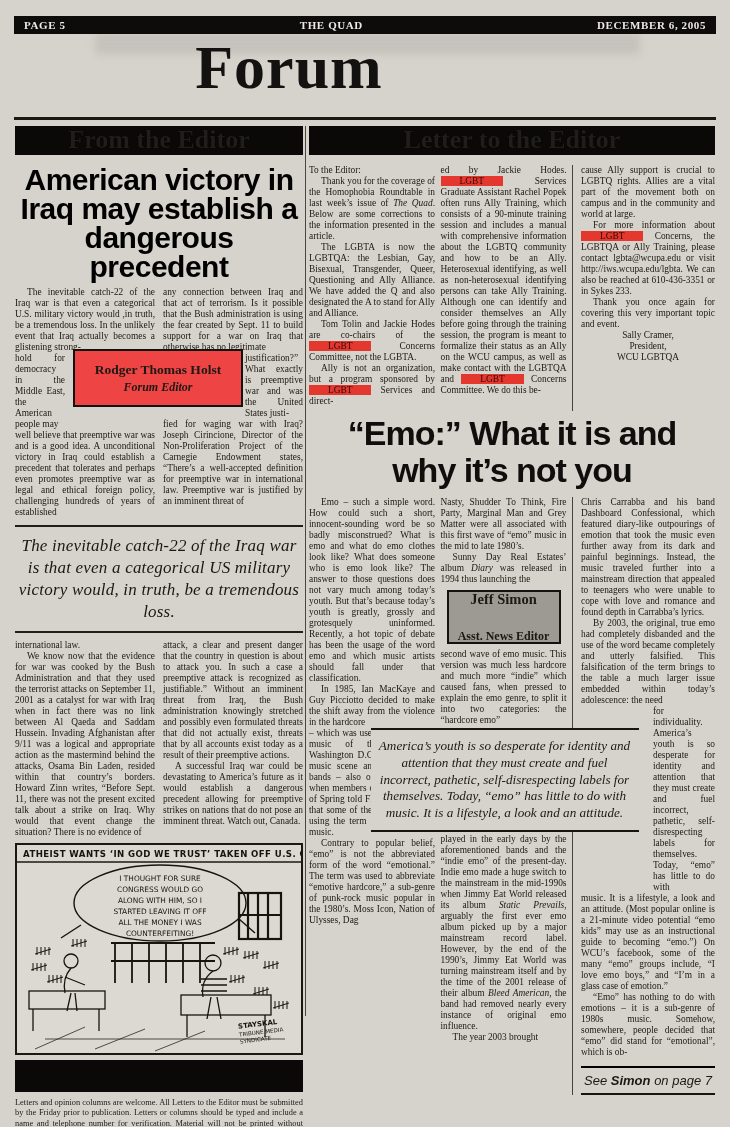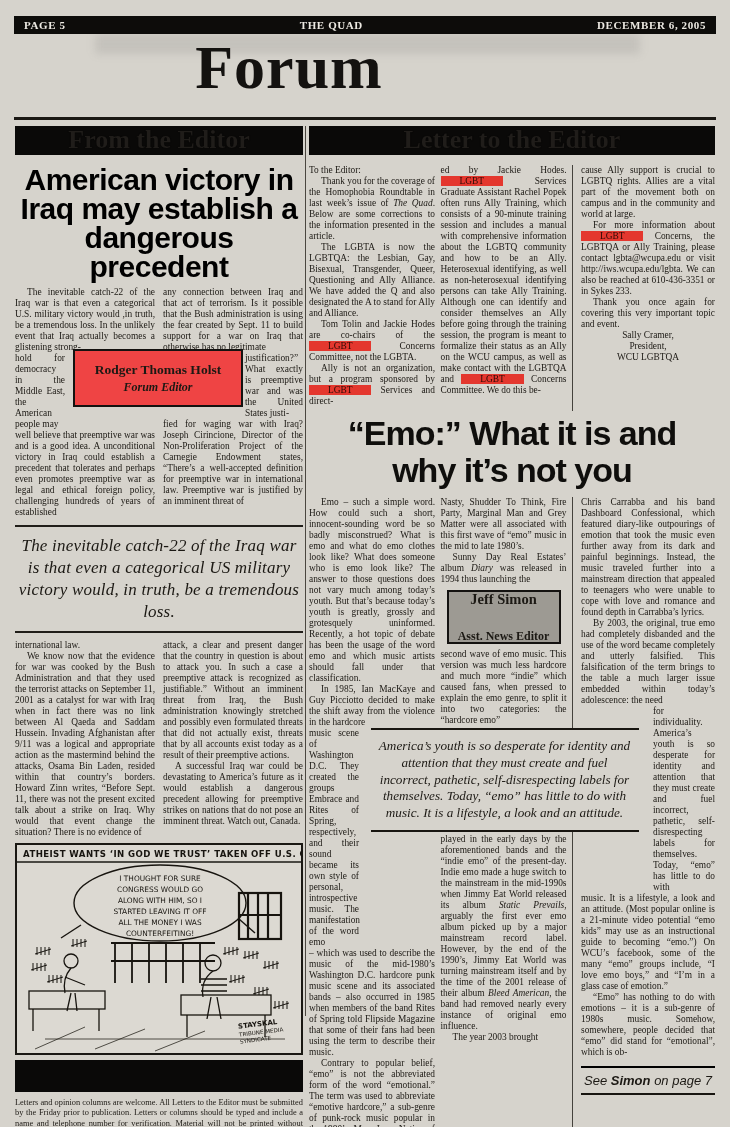--- a/index.html
+++ b/index.html
@@ -231,23 +231,20 @@
 
       <h2 class="emo-headline">
         <span>“Emo:” What it is and</span><br>
         <span>why it’s not you</span>
       </h2>
 
       <div class="cols">
         <div class="colN">
           <p>Emo – such a simple word. How could such a short, innocent-sounding word be so badly misconstrued?  What is emo and what do emo clothes look like? What does someone who is emo look like?  The answer to those questions does not vary much among today’s youth.  But that’s because today’s youth is greatly, grossly and grotesquely uninformed. Recently, a hot topic of debate has been the usage of the word emo and which music artists should fall under that classification.</p>
           <p>In 1985, Ian MacKaye and Guy Picciotto decided to make the shift away from the violence in the hardcore</p>
-          <div class="wrap1">
-            <p>music scene of Washington D.C. They created the groups Embrace and Rites of Spring, respectively, and their sound became its own style of personal, introspective music. The manifestation of the word emo</p>
-          </div>
           <p class="ni">– which was used to describe the music of the mid-1980’s Washington D.C. hardcore punk music scene and its associated bands – also occurred in 1985 when members of the band Rites of Spring told Flipside Magazine that some of their fans had been using the term to describe their music.</p>
           <p>Contrary to popular belief, “emo” is not the abbreviated form of the word “emotional.” The term was used to abbreviate “emotive hardcore,” a sub-genre of punk-rock music popular in the 1980’s.  Moss Icon, Nation of Ulysses, Dag</p>
         </div>
         <div class="colN emo-col2">
           <p class="ni">Nasty, Shudder To Think, Fire Party, Marginal Man and Grey Matter were all associated with this first wave of “emo” music in the mid to late 1980’s.</p>
           <p><span>Sunny Day Real Estates’ album </span><span class="it">Diary</span><span> was released in 1994 thus launching the</span></p>
           <div class="jeff-box">
             <div class="jeff-name">Jeff Simon</div>
             <div class="jeff-title">Asst. News Editor</div>
           </div>

